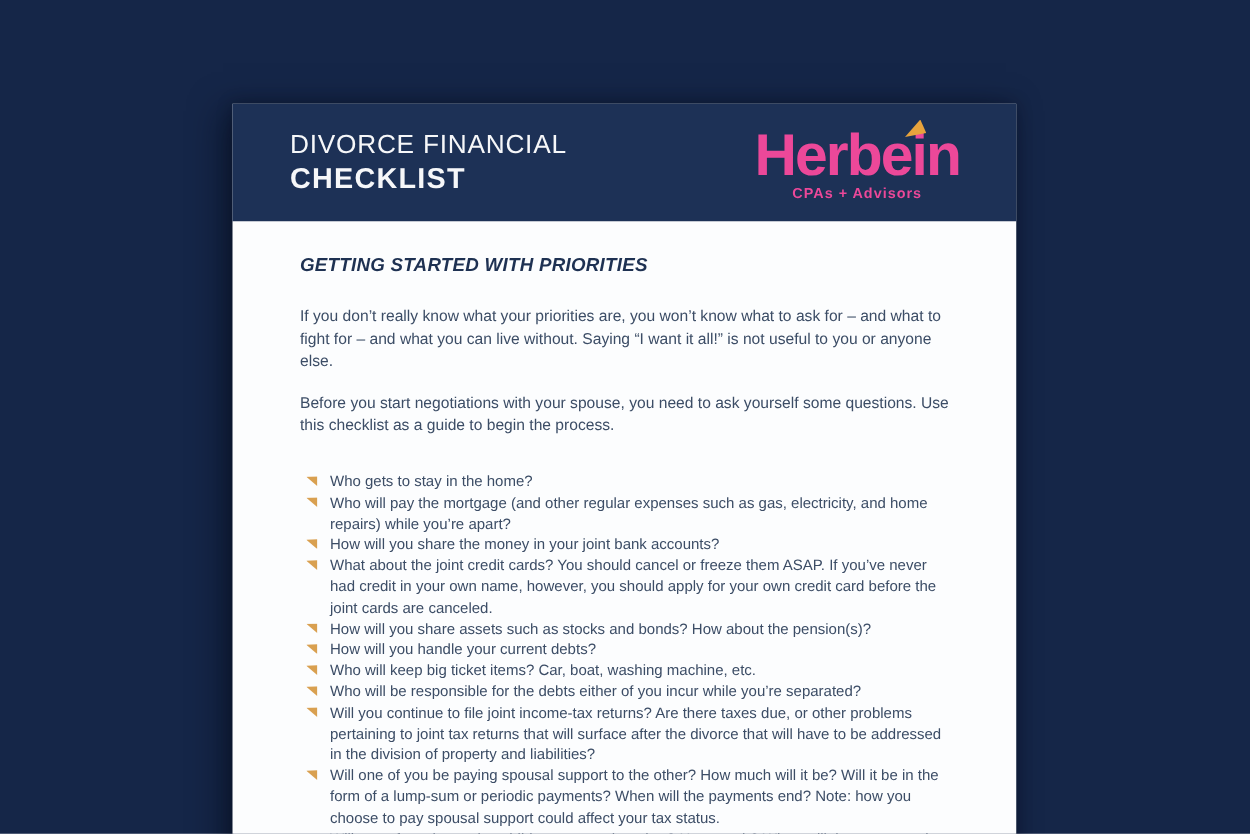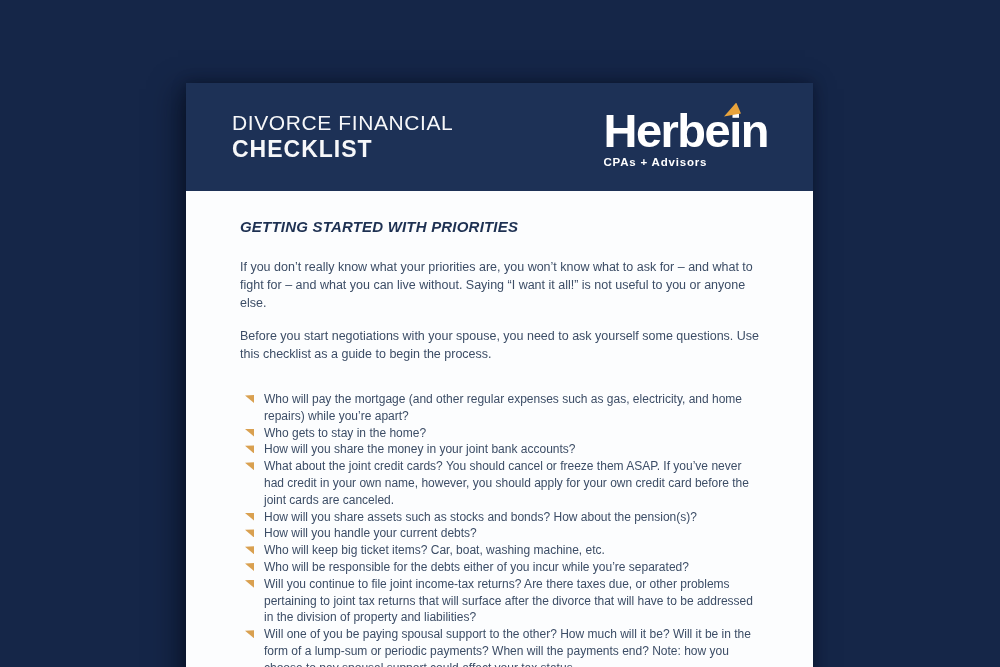--- a/index.html
+++ b/index.html
@@ -8,28 +8,28 @@
     background:#152648;
     font-family:"Liberation Sans","DejaVu Sans",sans-serif;
   }
   .document{
     position:absolute;left:186px;top:83px;width:627px;height:640px;
     background:#fcfdfe;
     box-shadow:-8px 6px 26px rgba(4,9,22,0.55), 0 0 12px rgba(4,9,22,0.35);
   }
   
   .band{
-    position:relative;height:108px;background:#1d3156;
+    position:relative;height:94px;background:#1d3156;
     display:flex;align-items:center;justify-content:space-between;
     padding:0 45px 0 46px;box-sizing:border-box;
   }
   .band-title{line-height:1.1;color:#f6f7f9;}
   .band-title .t1{font-size:21px;font-weight:400;letter-spacing:.6px;}
   .band-title .t2{font-size:23px;font-weight:700;letter-spacing:1px;margin-top:3px;}
-  .logo{position:relative;text-align:left;color:#ffffff;}
+  .logo{position:relative;text-align:center;color:#ec4899;}
   .logo-name{
     position:relative;display:inline-block;
     font-size:47px;font-weight:700;letter-spacing:-1.5px;line-height:1;
   }
   .logo-accent{
     position:absolute;top:-4px;right:27px;width:17px;height:14px;
     background:#e8a33c;
     clip-path:polygon(0 100%,72% 0,100% 78%);
   }
   .logo-tagline{
@@ -84,25 +84,25 @@
   <div class="content">
     <h2 class="section-heading">GETTING STARTED WITH PRIORITIES</h2>
 
     <p class="para">If you don’t really know what your priorities are, you won’t know what to ask for – and what to fight for – and what you can live without. Saying “I want it all!” is not useful to you or anyone else.</p>
 
     <p class="para">Before you start negotiations with your spouse, you need to ask yourself some questions. Use this checklist as a guide to begin the process.</p>
 
     <ul class="checklist" id="checklist">
         <li class="check-item">
           <span class="flag"></span>
-          <span class="check-text">Who will pay the mortgage (and other regular expenses such as gas, electricity, and home repairs) while you’re apart?</span>
+          <span class="check-text">Who gets to stay in the home?</span>
         </li>
         <li class="check-item">
           <span class="flag"></span>
-          <span class="check-text">Who gets to stay in the home?</span>
+          <span class="check-text">Who will pay the mortgage (and other regular expenses such as gas, electricity, and home repairs) while you’re apart?</span>
         </li>
         <li class="check-item">
           <span class="flag"></span>
           <span class="check-text">How will you share the money in your joint bank accounts?</span>
         </li>
         <li class="check-item">
           <span class="flag"></span>
           <span class="check-text">What about the joint credit cards? You should cancel or freeze them ASAP. If you’ve never had credit in your own name, however, you should apply for your own credit card before the joint cards are canceled.</span>
         </li>
         <li class="check-item">

